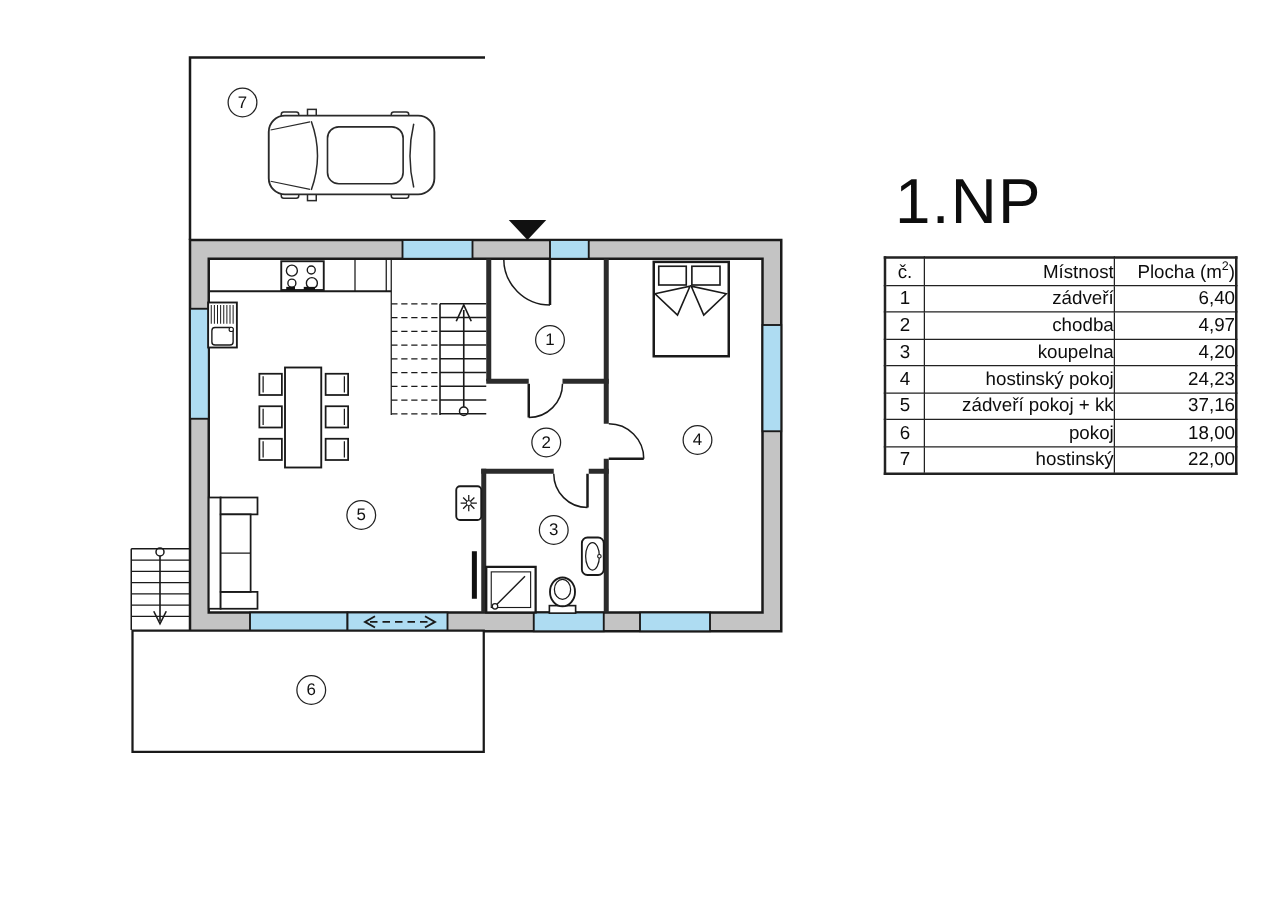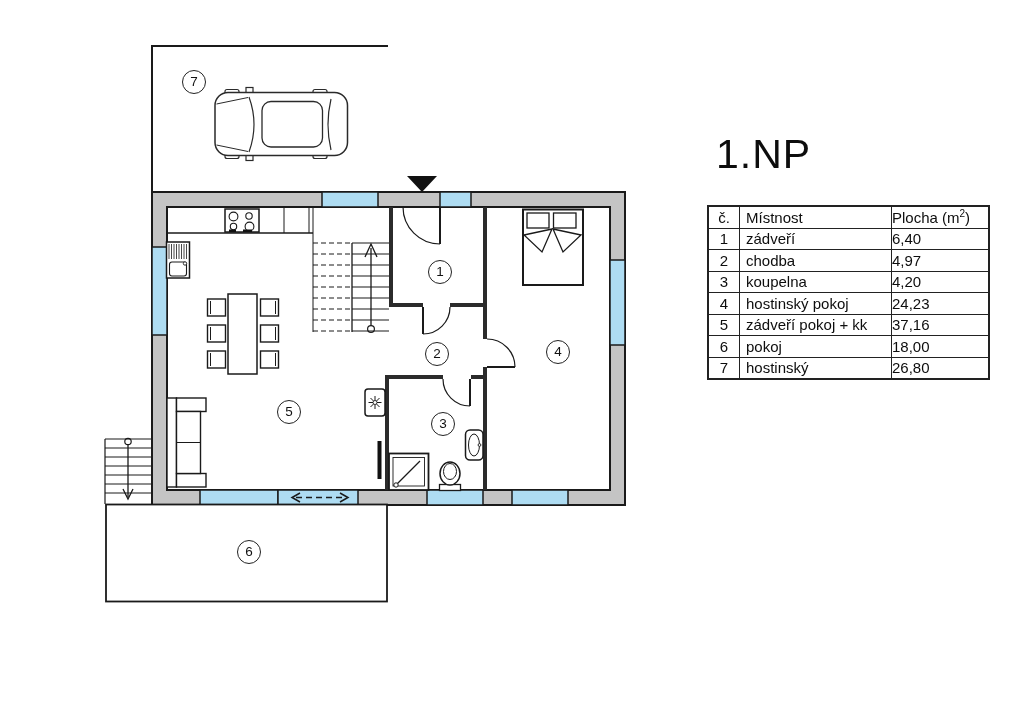--- a/index.html
+++ b/index.html
@@ -2,29 +2,29 @@
 <html><head>
 <meta charset="utf-8">
 <style>
   html,body{margin:0;padding:0;background:#fff;}
   .canvas{position:relative;width:1024px;height:724px;background:#fff;overflow:hidden;
           font-family:"Liberation Sans",sans-serif;color:#111;}
   .plan-svg{position:absolute;left:0;top:0;}
   .room-marker{position:absolute;width:24px;height:24px;border:1.4px solid #222;border-radius:50%;
                background:#fff;display:flex;align-items:center;justify-content:center;
                font-size:13.5px;line-height:1;box-sizing:border-box;}
-  .floor-title{position:absolute;left:716px;top:131px;font-size:41px;letter-spacing:1px;color:#0d0d0d;}
+  .floor-title{position:absolute;left:716px;top:131px;font-size:51px;letter-spacing:1px;color:#0d0d0d;}
   .legend{position:absolute;left:707px;top:205px;width:271px;border-collapse:collapse;
           table-layout:fixed;font-size:15px;color:#0d0d0d;}
   .legend td,.legend th{border:1px solid #222;height:20.5px;padding:0;font-weight:normal;
                         white-space:nowrap;overflow:hidden;vertical-align:middle;}
   .legend{border:2px solid #222;}
   .col-num{width:30px;text-align:center;}
-  .col-name{width:145px;text-align:left;padding-left:6px !important;}
-  .col-area{width:96px;text-align:left;}
+  .col-name{width:145px;text-align:right;padding-left:6px !important;}
+  .col-area{width:96px;text-align:right;}
   sup{font-size:10px;}
 </style>
 </head>
 <body>
 
 <div class="canvas">
 
   <svg class="plan-svg" width="1024" height="724" viewBox="0 0 1024 724">
 
     <g stroke="#1a1a1a" fill="none">
@@ -241,18 +241,18 @@
       <td class="col-area">37,16</td>
     </tr>
     <tr>
       <td class="col-num">6</td>
       <td class="col-name">pokoj</td>
       <td class="col-area">18,00</td>
     </tr>
     <tr>
       <td class="col-num">7</td>
       <td class="col-name">hostinský</td>
-      <td class="col-area">26,80</td>
+      <td class="col-area">22,00</td>
     </tr>
   </tbody>
     </table>
 
 </div>
 
 </body></html>

